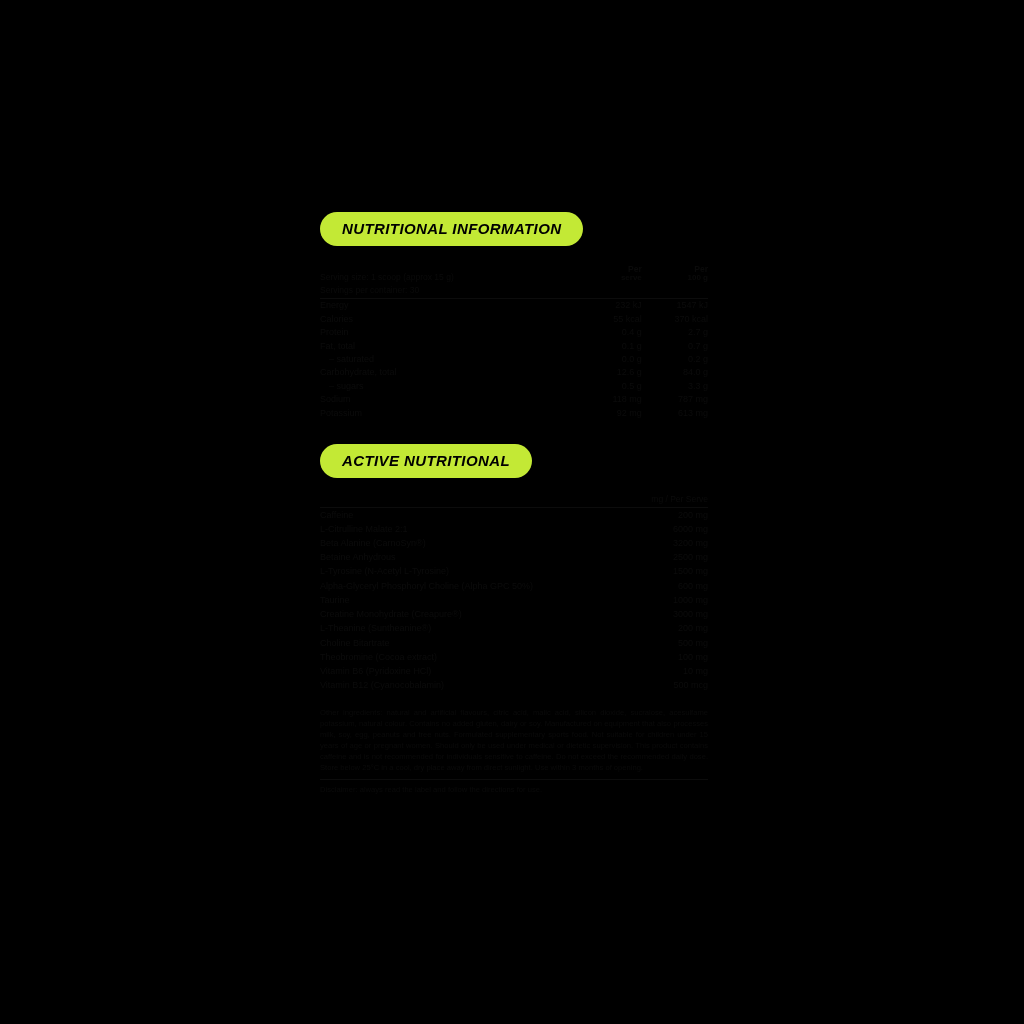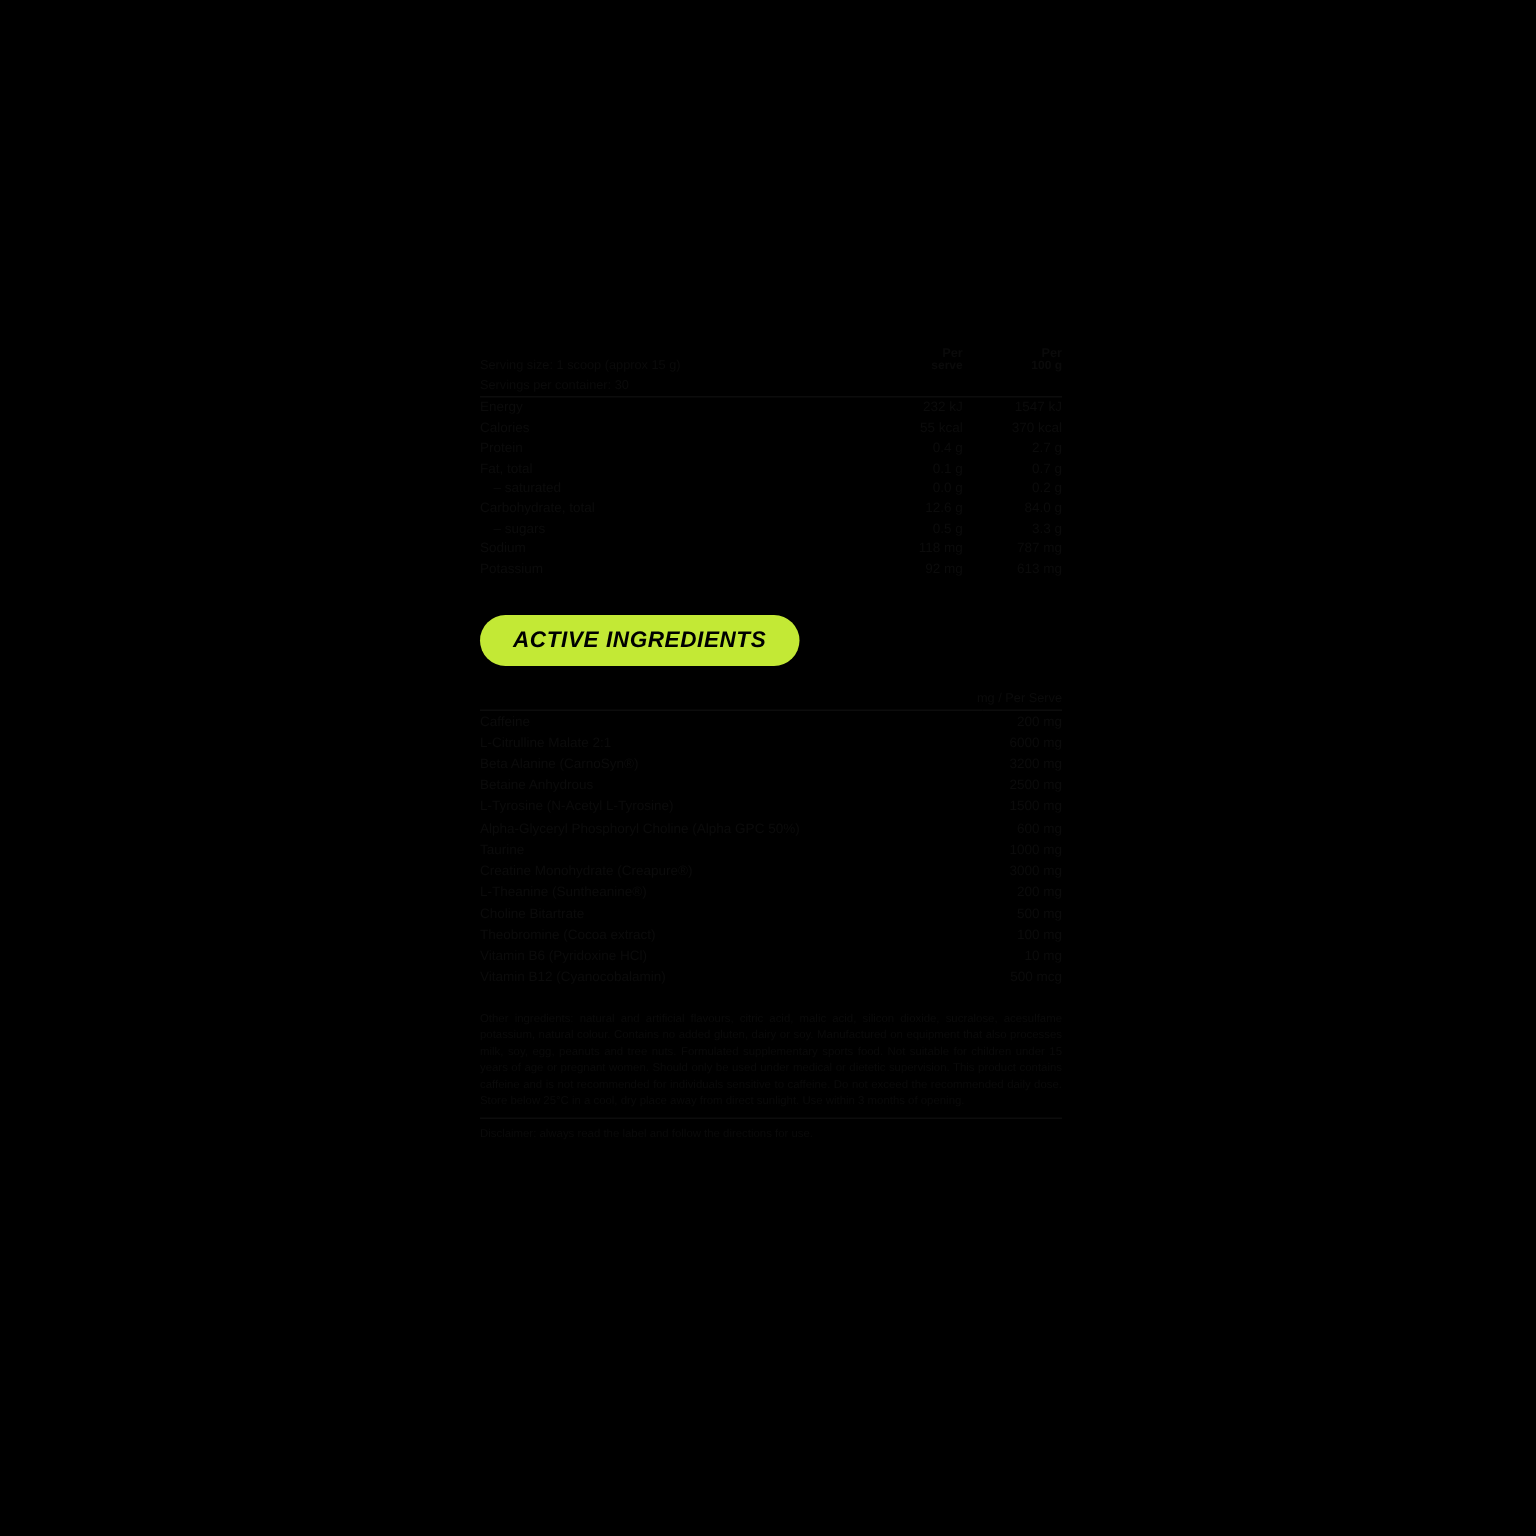--- a/index.html
+++ b/index.html
@@ -141,20 +141,21 @@
     padding-top: 4px;
   }
 </style>
 </head>
 <body>
 
 <div id="page">
   <div class="panel">
 
     <div class="section">
+      <div class="pill">NUTRITIONAL INFORMATION</div>
 
       <div class="nutri-wrap">
         <table class="tbl">
           <tbody>
             <tr class="nutri-head">
               <td>Serving size: 1 scoop (approx 15 g)</td>
               <td class="num">
                 <span>Per</span>
                 <span class="sub">serve</span>
               </td>
@@ -213,21 +214,21 @@
               <td class="name">Potassium</td>
               <td class="num">92 mg</td>
               <td class="num">613 mg</td>
             </tr>
           </tbody>
         </table>
       </div>
     </div>
 
     <div class="section" style="margin-top:24px;">
-      <div class="pill">ACTIVE INGREDIENTS</div>
+      <div class="pill">ACTIVE NUTRITIONAL</div>
 
       <div class="ai-wrap">
         <div class="ai-unit">mg / Per Serve</div>
         <table class="tbl ai-body">
           <tbody>
             <tr>
               <td class="name rule">Caffeine</td>
               <td class="num rule">200 mg</td>
             </tr>
             <tr>

